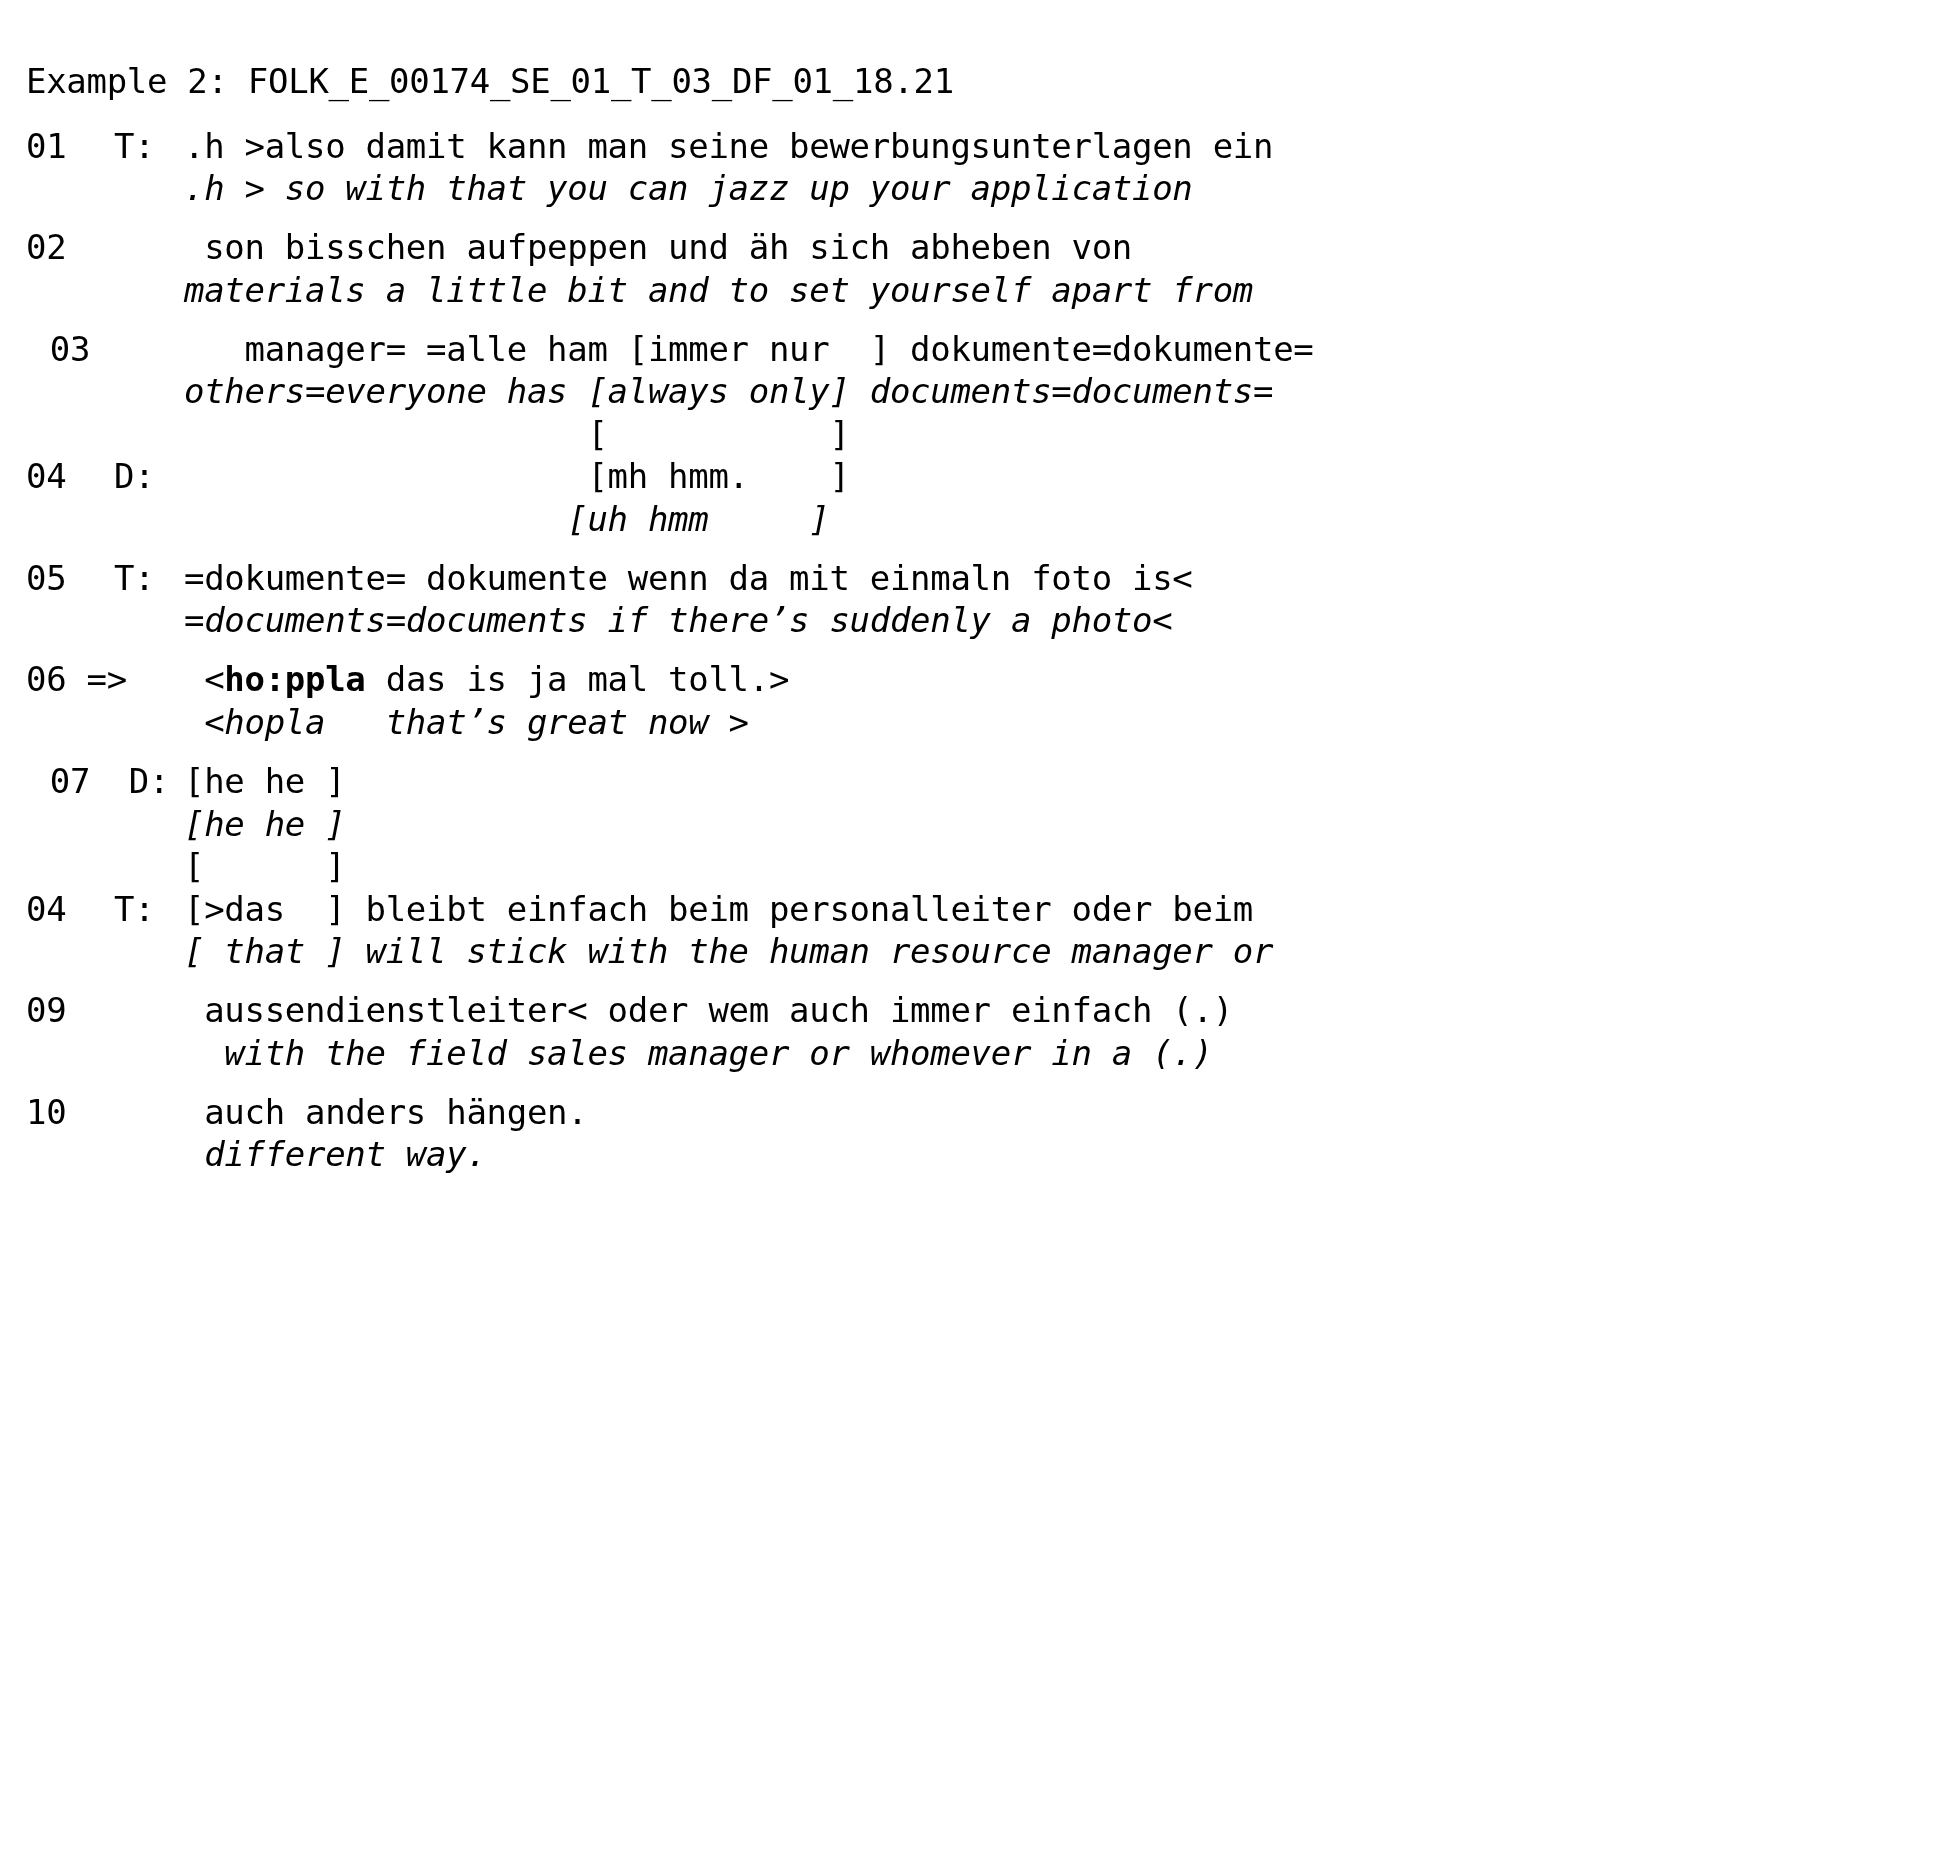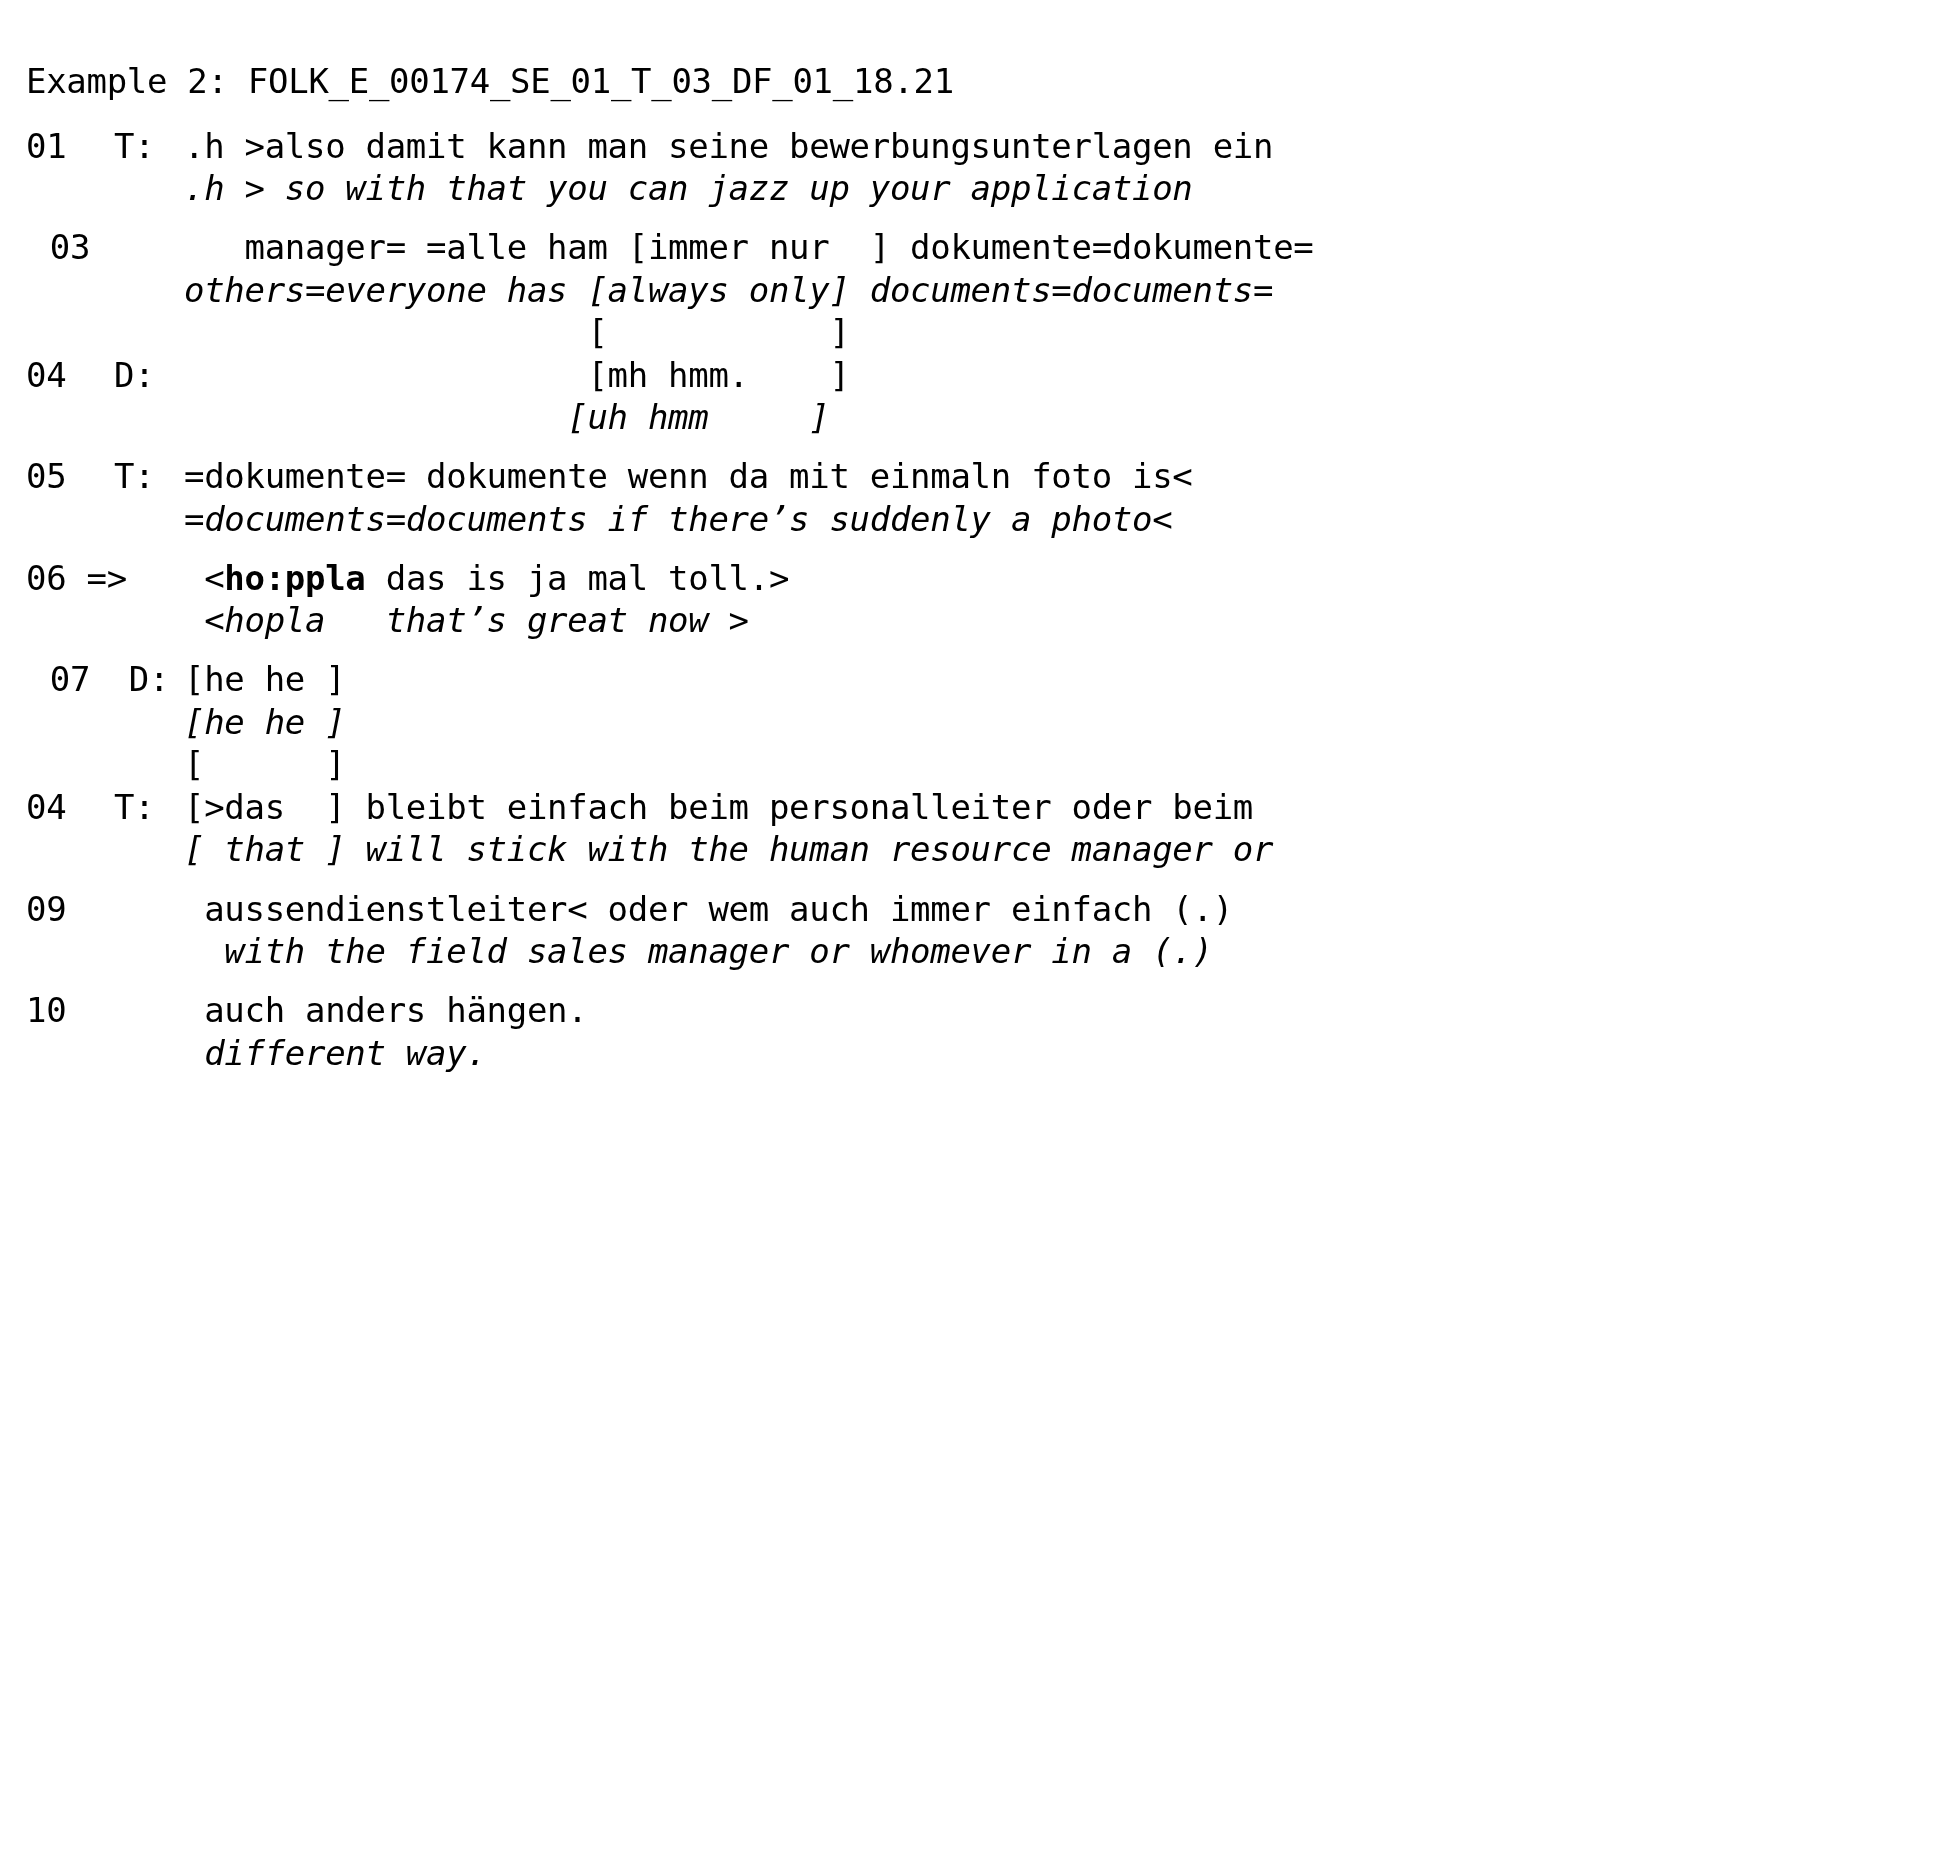--- a/index.html
+++ b/index.html
@@ -75,20 +75,24 @@
 
 <div id="transcript">
 
   <div class="doc-title">Example 2: FOLK_E_00174_SE_01_T_03_DF_01_18.21</div>
 
   <div id="turns">
       <div class="turn">
         <div class="row"><span class="col-num">01</span><span class="col-spk">T:</span><span class="col-txt">.h &gt;also damit kann man seine bewerbungsunterlagen ein</span></div>
         <div class="row gloss"><span class="col-num"></span><span class="col-spk"></span><span class="col-txt">.h &gt; so with that you can jazz up your application</span></div>
       </div>
+      <div class="turn">
+        <div class="row"><span class="col-num">02</span><span class="col-spk"></span><span class="col-txt"> son bisschen aufpeppen und äh sich abheben von</span></div>
+        <div class="row gloss"><span class="col-num"></span><span class="col-spk"></span><span class="col-txt">materials a little bit and to set yourself apart from</span></div>
+      </div>
       <div class="turn tight">
         <div class="row"><span class="col-num">03</span><span class="col-spk"></span><span class="col-txt">   manager= =alle ham [immer nur  ] dokumente=dokumente=</span></div>
         <div class="row gloss"><span class="col-num"></span><span class="col-spk"></span><span class="col-txt">others=everyone has [always only] documents=documents=</span></div>
         <div class="row"><span class="col-num"></span><span class="col-spk"></span><span class="col-txt">                    [           ]</span></div>
       </div>
       <div class="turn">
         <div class="row"><span class="col-num">04</span><span class="col-spk">D:</span><span class="col-txt">                    [mh hmm.    ]</span></div>
         <div class="row gloss"><span class="col-num"></span><span class="col-spk"></span><span class="col-txt">                   [uh hmm     ]</span></div>
       </div>
       <div class="turn">

